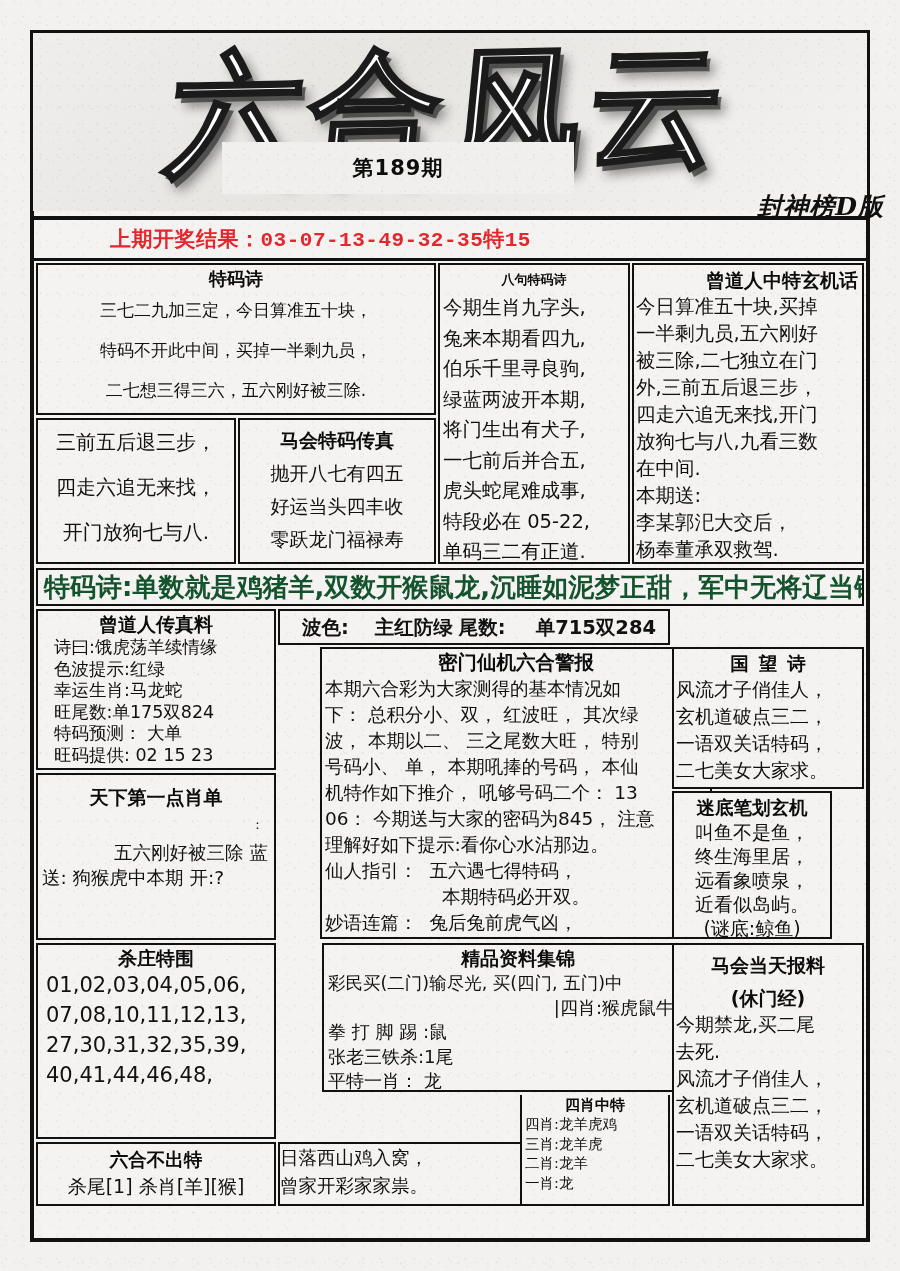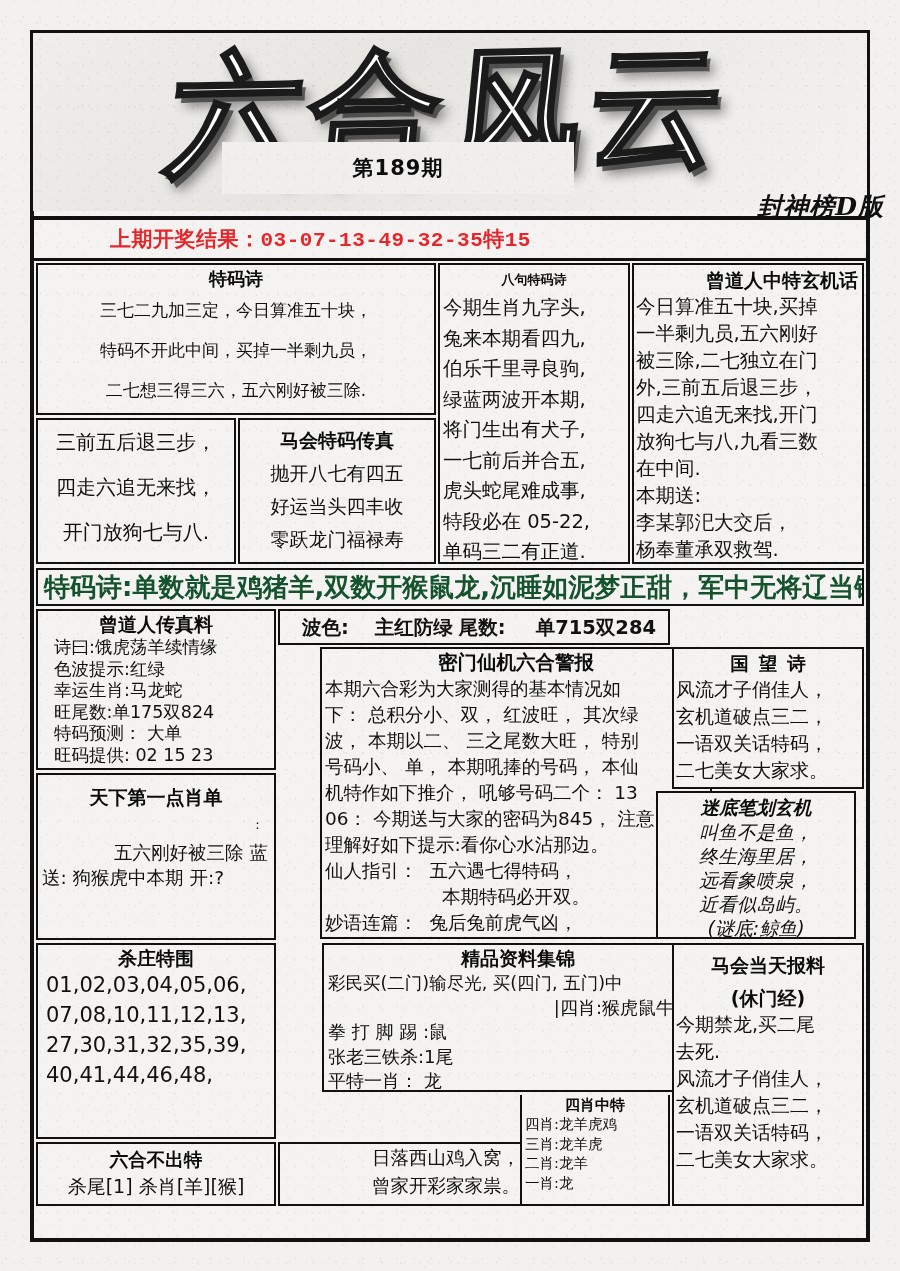--- a/index.html
+++ b/index.html
@@ -226,28 +226,28 @@
   #c-jingpin { left:278px; top:943px; width:392px; height:149px;margin-left:44px; }
   #c-jingpin .ct { font-size:19px; line-height:25px; margin-top:1px;}
   #c-jingpin .ln { font-size:18px; line-height:24.5px; padding-left:4px;}
   #c-jingpin .ln.r { text-align:right; padding-right:38px;}
 
   #c-sixiao { left:520px; top:1095px; width:150px; height:111px; border-top:none;}
   #c-sixiao .ct { font-size:15px; line-height:19px; margin-top:1px;}
   #c-sixiao .ln { font-size:14.5px; line-height:19.5px; padding-left:3px;}
 
   #c-riluo { left:278px; top:1142px; width:242px; height:64px; border-right:none;}
-  #c-riluo .ln { font-size:18.5px; line-height:28px; text-align:right;font-family:Liberation Serif, serif;}
+  #c-riluo .ln { font-size:18.5px; line-height:28px; text-align:left;font-family:Liberation Serif, serif;}
 
   
   #c-guowang { left:672px; top:647px; width:192px; height:142px; }
   #c-guowang .ct { font-size:18.5px; line-height:25px; margin-top:2px; letter-spacing:10px; padding-left:10px;}
   #c-guowang .ln { font-size:19px; line-height:27px; padding-left:2px;}
 
-  #c-midi { left:656px; top:791px; width:200px; height:148px;font-style:italic; }
+  #c-midi { left:672px; top:791px; width:160px; height:148px; }
   #c-midi .ct { font-size:18.5px; line-height:25px; margin-top:2px;}
   #c-midi .ln { font-size:19px; line-height:24px; text-align:center;}
 
   #c-baoliao { left:672px; top:943px; width:192px; height:263px; }
   #c-baoliao .ct { font-size:19px; line-height:26px; margin-top:7px;}
   #c-baoliao .ln { font-size:19px; line-height:27px; padding-left:2px;}
 </style>
 </head>
 <body>
 

